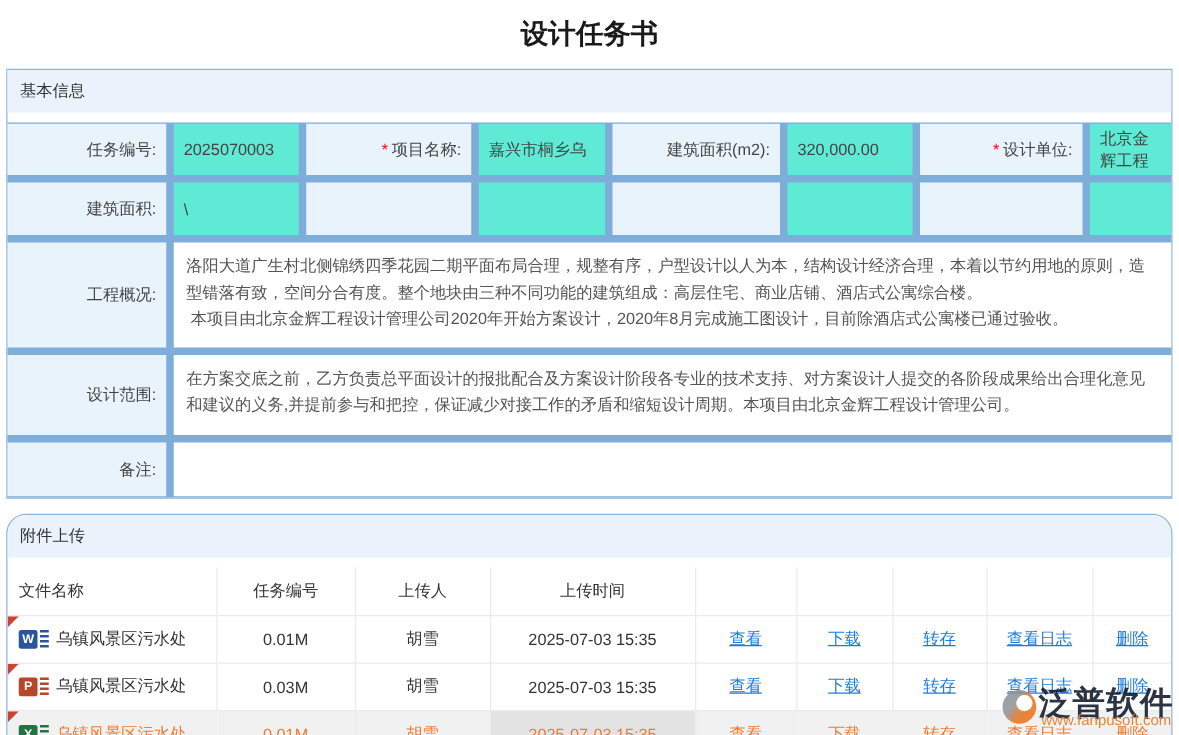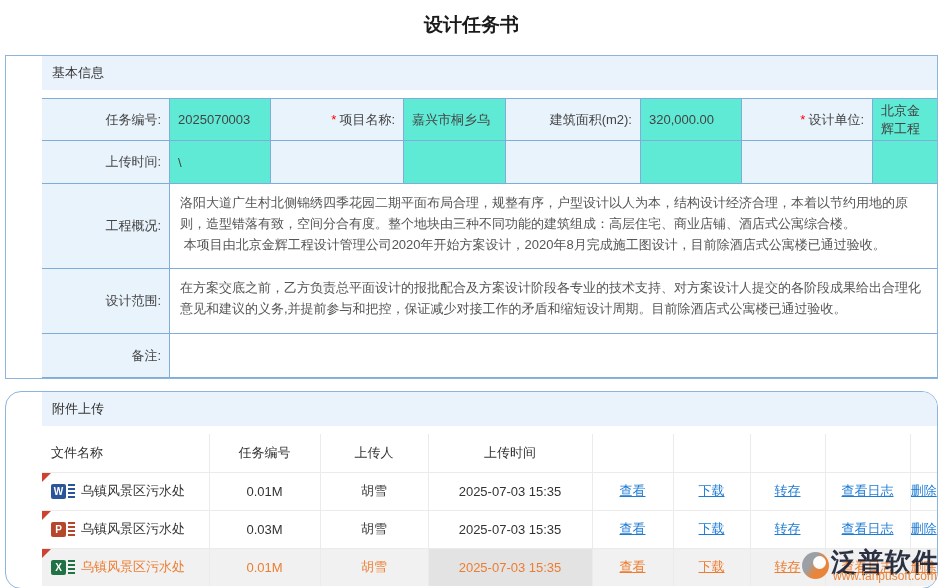--- a/index.html
+++ b/index.html
@@ -6,41 +6,41 @@
   html, body {
     width: 943px; height: 588px; overflow: hidden;
     background: #fff;
     font-family: "Liberation Sans", "DejaVu Sans", sans-serif;
     position: relative;
   }
   .page { padding: 0 5px; }
 
   
   .page-title {
-    text-align: center; font-size: 19px; font-weight: bold; color: #1a1a1a;
+    text-align: center; font-size: 22px; font-weight: bold; color: #1a1a1a;
     padding-top: 12px; height: 40px;
   }
 
   
-  .panel { border: 1px solid #8db4dd; background: #fff; padding-left: 36px; }
+  .panel { border: 1px solid #8db4dd; background: #fff; }
   .panel-basic { margin-top: 15px; }
   .panel-attach { margin-top: 12px; height: 198px; overflow: hidden; border-radius: 16px; }
   .panel-header {
     background: #eaf3fb; color: #333; font-size: 13px;
     height: 34px; line-height: 34px; padding-left: 10px;
   }
 
   
   .form-grid {
     margin-top: 8px;
     display: grid;
     grid-template-columns: 127px 100px 132px 101px 134px 100px 130px 1fr;
     grid-template-rows: 41px 42px 84px 64px 43px;
     background: #7fadda;           
-    gap: 1px;
+    gap: 6px;
     padding: 1px 0;
     font-size: 13px;
   }
   .fcell { background: #5eead4; color: #444; display: flex; align-items: center; padding: 0 8px; }
   .flabel { background: #e9f3fc; justify-content: flex-end; text-align: right; color: #444; }
   .fvalue { justify-content: flex-start; }
   .ftext {
     grid-column: 2 / -1; background: #fff; color: #555;
     padding: 8px 10px; line-height: 21px; white-space: pre-wrap;
     display: block; overflow: hidden;
@@ -124,35 +124,35 @@
         </div>
       <div class="fcell fvalue">嘉兴市桐乡乌</div>
       <div class="fcell flabel">建筑面积(m2):</div>
       <div class="fcell fvalue">320,000.00</div>
       <div class="fcell flabel">
           <span class="req">*</span>
           <span>设计单位:</span>
         </div>
       <div class="fcell fvalue">北京金辉工程</div>
 
-      <div class="fcell flabel">上传时间:</div>
+      <div class="fcell flabel">建筑面积:</div>
       <div class="fcell fvalue">\</div>
       <div class="fcell flabel"></div>
       <div class="fcell fvalue"></div>
       <div class="fcell flabel"></div>
       <div class="fcell fvalue"></div>
       <div class="fcell flabel"></div>
       <div class="fcell fvalue"></div>
 
       <div class="fcell flabel">工程概况:</div>
       <div class="ftext">洛阳大道广生村北侧锦绣四季花园二期平面布局合理，规整有序，户型设计以人为本，结构设计经济合理，本着以节约用地的原则，造型错落有致，空间分合有度。整个地块由三种不同功能的建筑组成：高层住宅、商业店铺、酒店式公寓综合楼。
  本项目由北京金辉工程设计管理公司2020年开始方案设计，2020年8月完成施工图设计，目前除酒店式公寓楼已通过验收。</div>
 
       <div class="fcell flabel">设计范围:</div>
-      <div class="ftext">在方案交底之前，乙方负责总平面设计的报批配合及方案设计阶段各专业的技术支持、对方案设计人提交的各阶段成果给出合理化意见和建议的义务,并提前参与和把控，保证减少对接工作的矛盾和缩短设计周期。目前除酒店式公寓楼已通过验收。</div>
+      <div class="ftext">在方案交底之前，乙方负责总平面设计的报批配合及方案设计阶段各专业的技术支持、对方案设计人提交的各阶段成果给出合理化意见和建议的义务,并提前参与和把控，保证减少对接工作的矛盾和缩短设计周期。本项目由北京金辉工程设计管理公司。</div>
 
       <div class="fcell flabel">备注:</div>
       <div class="ftext"></div>
     </div>
   </div>
 
   <div class="panel panel-attach">
     <div class="panel-header">附件上传</div>
 
     <div class="att-wrap">

